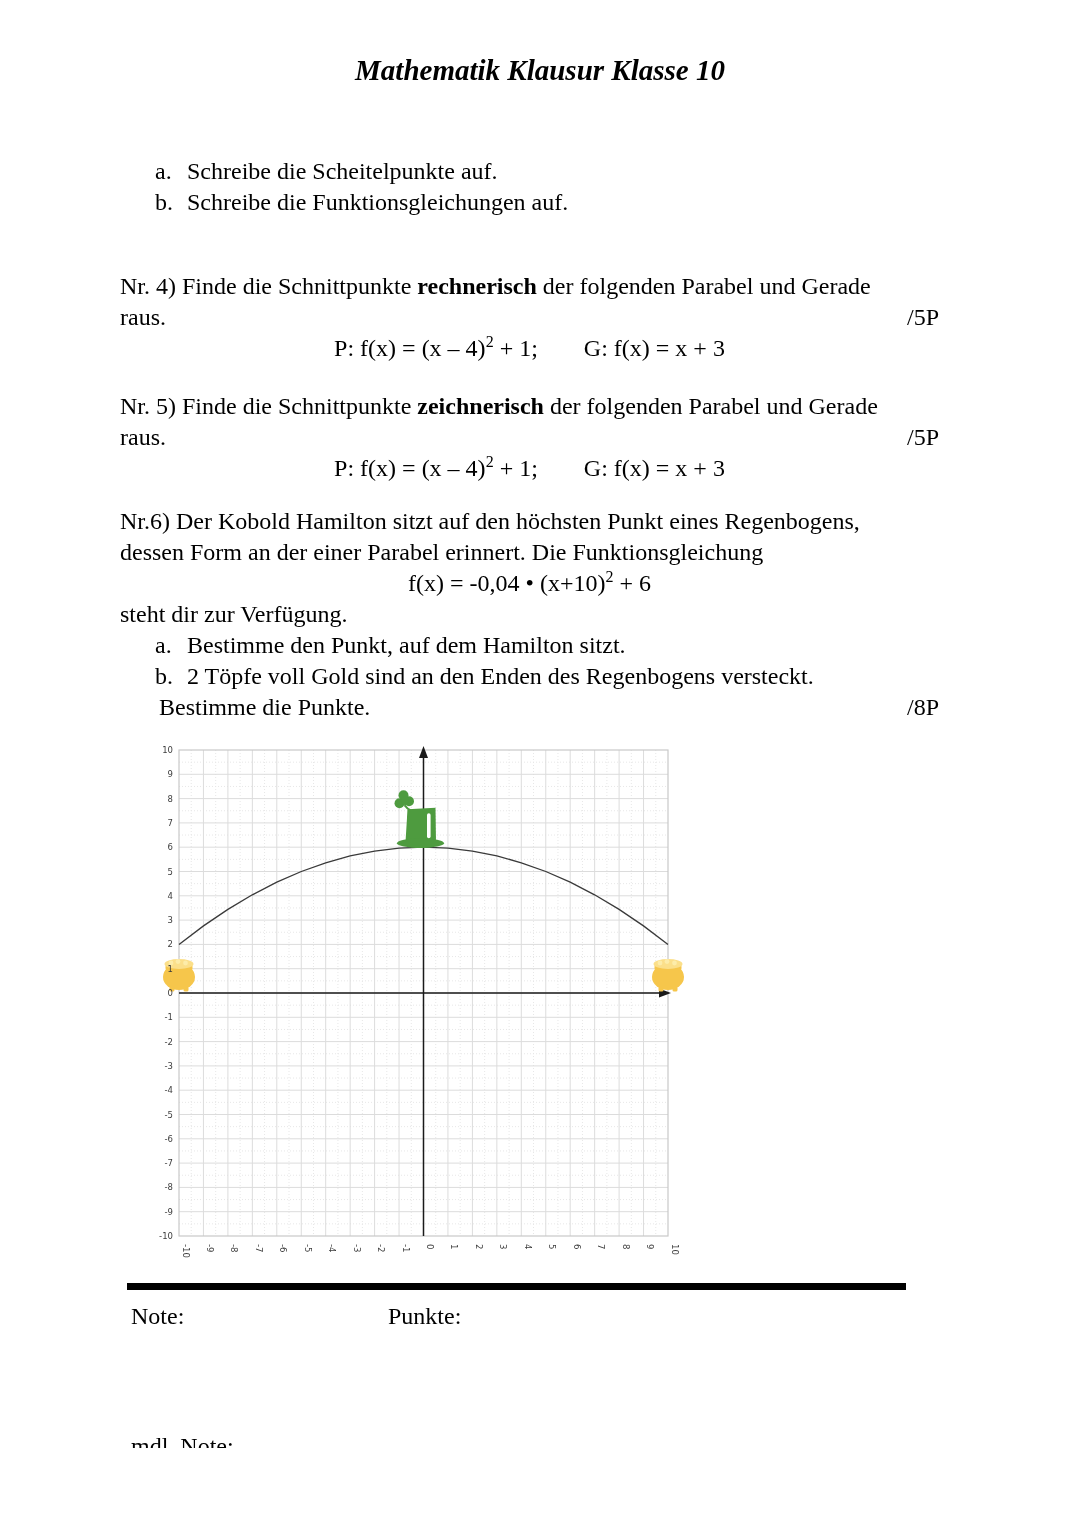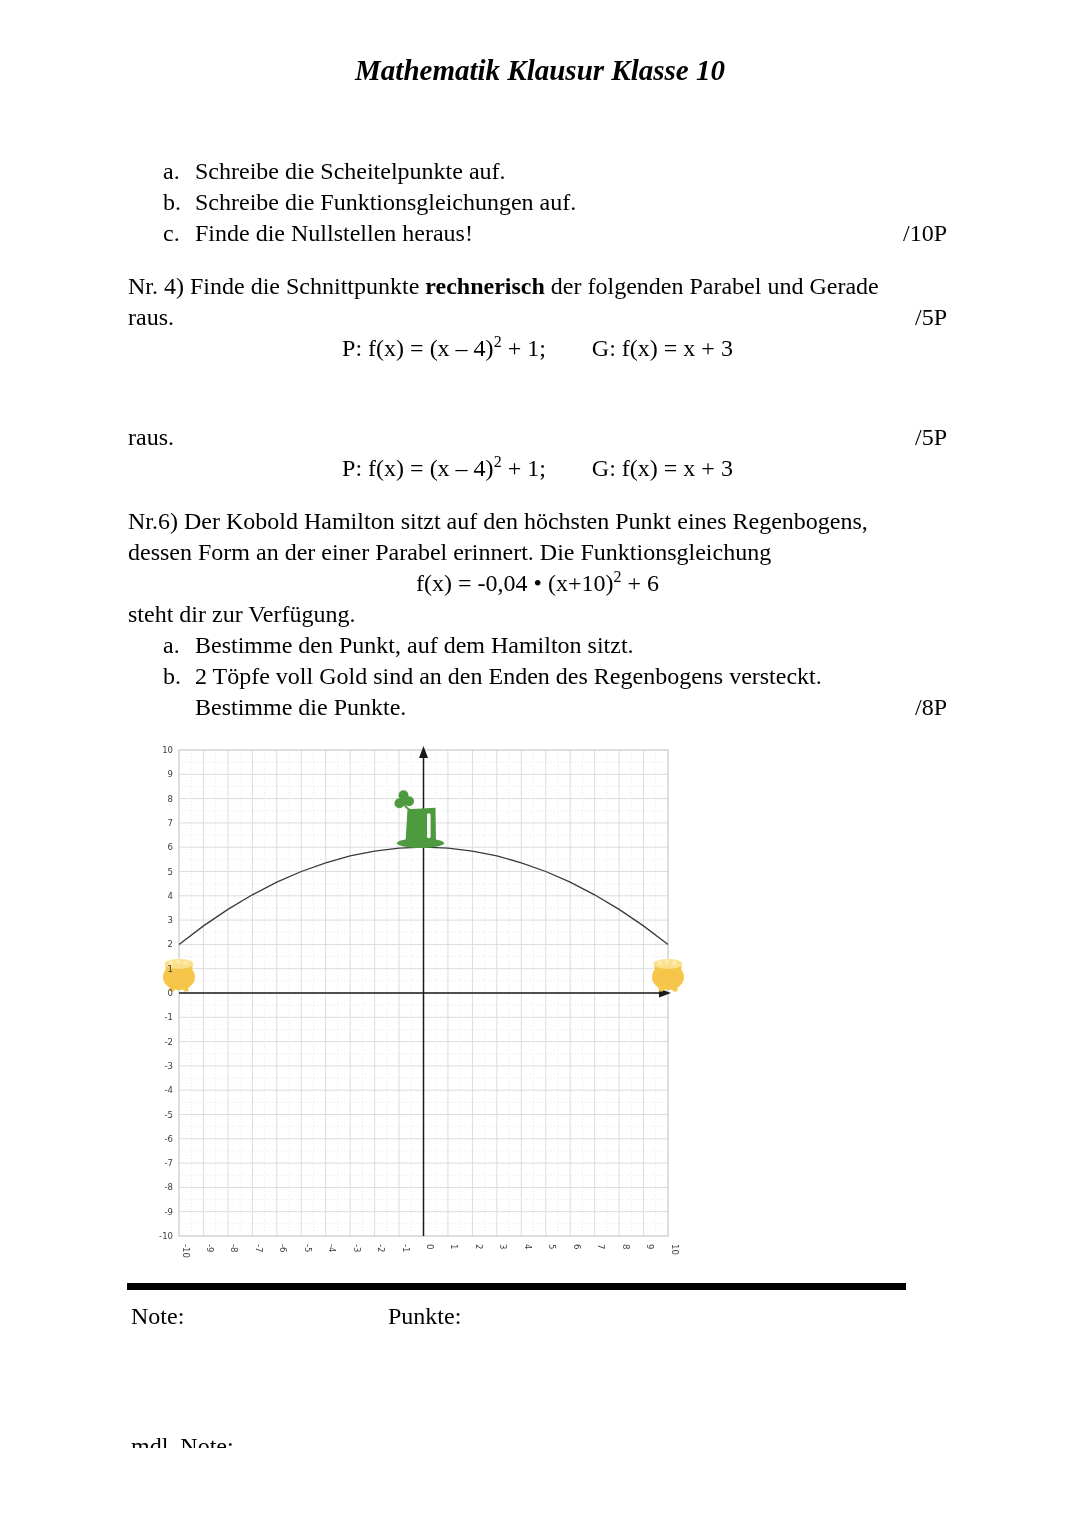--- a/index.html
+++ b/index.html
@@ -1,24 +1,24 @@
 <!DOCTYPE html>
 <html><head>
 <meta charset="utf-8">
 <style>
   html,body{margin:0;padding:0;background:#ffffff;}
   .page{position:relative;width:1080px;height:1448px;background:#ffffff;overflow:hidden;
         font-family:"Liberation Serif",serif;font-size:24px;color:#000;}
   .title{position:absolute;top:54px;left:0;width:100%;margin:0;text-align:center;
          font-size:29px;font-weight:bold;font-style:italic;}
-  .line{position:absolute;left:128px;width:819px;line-height:31px;}
+  .line{position:absolute;left:120px;width:819px;line-height:31px;}
   .pts{position:absolute;right:0;top:0;}
   .li-marker{display:inline-block;margin-left:35px;width:32px;}
   .li-marker2{display:inline-block;margin-left:35px;width:32px;}
-  .cont-indent{margin-left:67px;}
+  .cont-indent{margin-left:39px;}
   b,.bold{font-weight:bold;}
   .fx{}
   .formula{text-align:center;}
   .line sup{font-size:16px;line-height:0;}
   .gspace{display:inline-block;width:46px;}
   .chart-wrap{position:absolute;left:140px;top:742px;width:548px;height:532px;}
   .divider{position:absolute;left:127px;top:1283px;width:779px;height:7px;background:#000;}
   .footer-label{position:absolute;top:1302px;line-height:28px;}
   .sig-line{display:inline-block;width:218px;height:20px;border-bottom:2px solid #000;margin-left:8px;}
   .mdl{position:absolute;left:131px;top:1386px;line-height:28px;margin-top:46px;}
@@ -29,36 +29,35 @@
 <div class="page">
 
   <h1 class="title">Mathematik Klausur Klasse 10</h1>
 
   <div class="line" style="top:156px">
     <span class="li-marker">a.</span><span>Schreibe die Scheitelpunkte auf.</span>
   </div>
   <div class="line" style="top:187px">
     <span class="li-marker">b.</span><span>Schreibe die Funktionsgleichungen auf.</span>
   </div>
-  <div class="line" style="top:218px">
-    <span class="li-marker">c.</span><span>Finde die Nullstellen heraus!</span>
-    <span class="pts">/10P</span>
-  </div>
 
   <div class="line" style="top:271px">
     <span>Nr. 4) Finde die Schnittpunkte </span><b>rechnerisch</b><span> der folgenden Parabel und Gerade</span>
   </div>
   <div class="line" style="top:302px">
     <span>raus.</span>
     <span class="pts">/5P</span>
   </div>
   <div class="line formula" style="top:333px">
     <span>P: </span><span class="fx">f(x)</span><span> = (x – 4)</span><sup>2</sup><span> + 1;</span><span class="gspace"></span><span>G: </span><span class="fx">f(x)</span><span> = x + 3</span>
   </div>
 
+  <div class="line" style="top:391px">
+    <span>Nr. 5) Finde die Schnittpunkte </span><b>zeichnerisch</b><span> der folgenden Parabel und Gerade</span>
+  </div>
   <div class="line" style="top:422px">
     <span>raus.</span>
     <span class="pts">/5P</span>
   </div>
   <div class="line formula" style="top:453px">
     <span>P: </span><span class="fx">f(x)</span><span> = (x – 4)</span><sup>2</sup><span> + 1;</span><span class="gspace"></span><span>G: </span><span class="fx">f(x)</span><span> = x + 3</span>
   </div>
 
   <div class="line" style="top:506px">Nr.6) Der Kobold Hamilton sitzt auf den höchsten Punkt eines Regenbogens,</div>
   <div class="line" style="top:537px">dessen Form an der einer Parabel erinnert. Die Funktionsgleichung</div>

